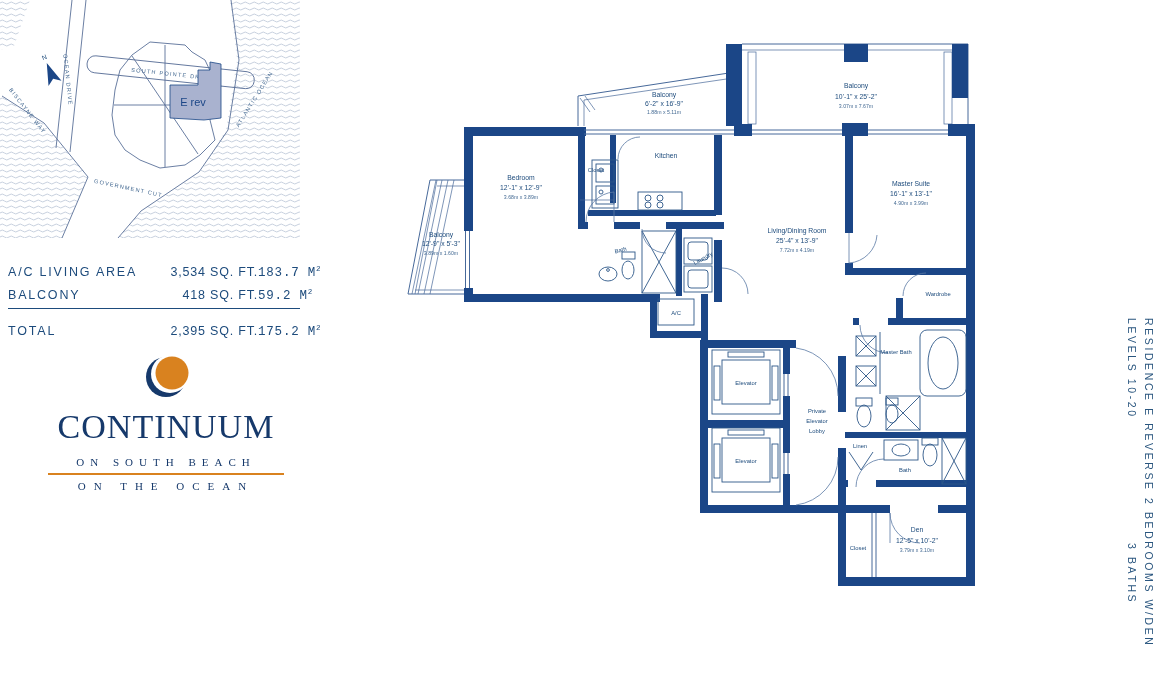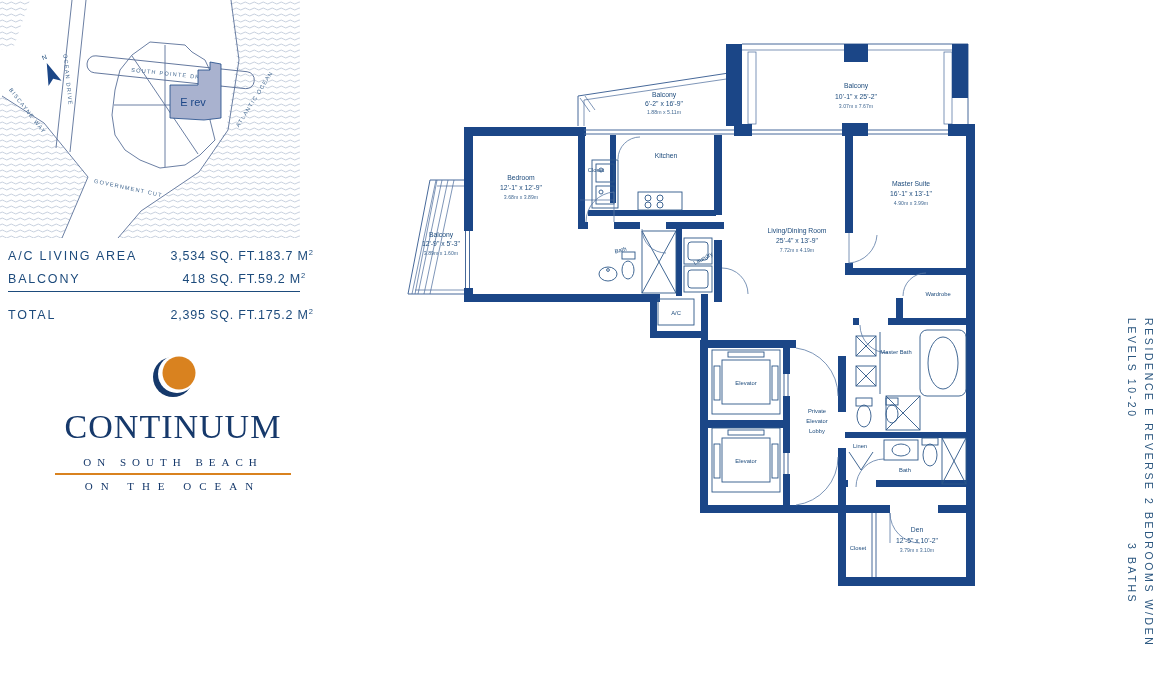--- a/index.html
+++ b/index.html
@@ -1,29 +1,29 @@
 <!DOCTYPE html>
 <html><head>
 <meta charset="utf-8">
 <style>
   html,body{margin:0;padding:0;background:#fff;}
   body{width:1163px;height:677px;position:relative;overflow:hidden;
        font-family:"Liberation Sans",sans-serif;color:#1d4b7c;}
   
-  .areas{position:absolute;left:8px;top:243px;width:292px;}
+  .areas{position:absolute;left:8px;top:260px;width:292px;}
   .arow{display:grid;grid-template-columns:150px 100px 1fr;align-items:baseline;
         font-size:12.5px;line-height:19px;color:#1d4b7c;}
   .alabel{letter-spacing:1.8px;white-space:nowrap;}
   .asqft{text-align:right;letter-spacing:0.8px;}
-  .asqm{text-align:right;letter-spacing:0.8px;white-space:nowrap;}
+  .asqm{text-align:right;letter-spacing:0.8px;white-space:nowrap;font-family:Liberation Mono, monospace;}
   .asqm sup{font-size:7.5px;}
   .arow.rule{border-bottom:1.4px solid #1d4b7c;padding-bottom:2px;}
   .arow.total{margin-top:10px;}
   
-  .logo{position:absolute;left:53px;top:352px;width:240px;text-align:center;
+  .logo{position:absolute;left:46px;top:352px;width:240px;text-align:center;
         font-family:"Liberation Serif",serif;color:#16396b;}
   .logo .mark{margin:0 auto 6px auto;width:48px;height:48px;}
   .logo .name{font-size:34px;letter-spacing:1px;line-height:34px;}
   .logo .tag1{font-size:11px;letter-spacing:6px;margin-top:12px;}
   .logo .rule{height:2px;background:#d9821f;margin:5px 2px 0 2px;}
   .logo .tag2{font-size:11px;letter-spacing:8px;margin-top:5px;}
   
   .vtext{position:absolute;writing-mode:vertical-rl;font-size:10.5px;
          letter-spacing:2.6px;color:#2a567f;white-space:nowrap;}
   

